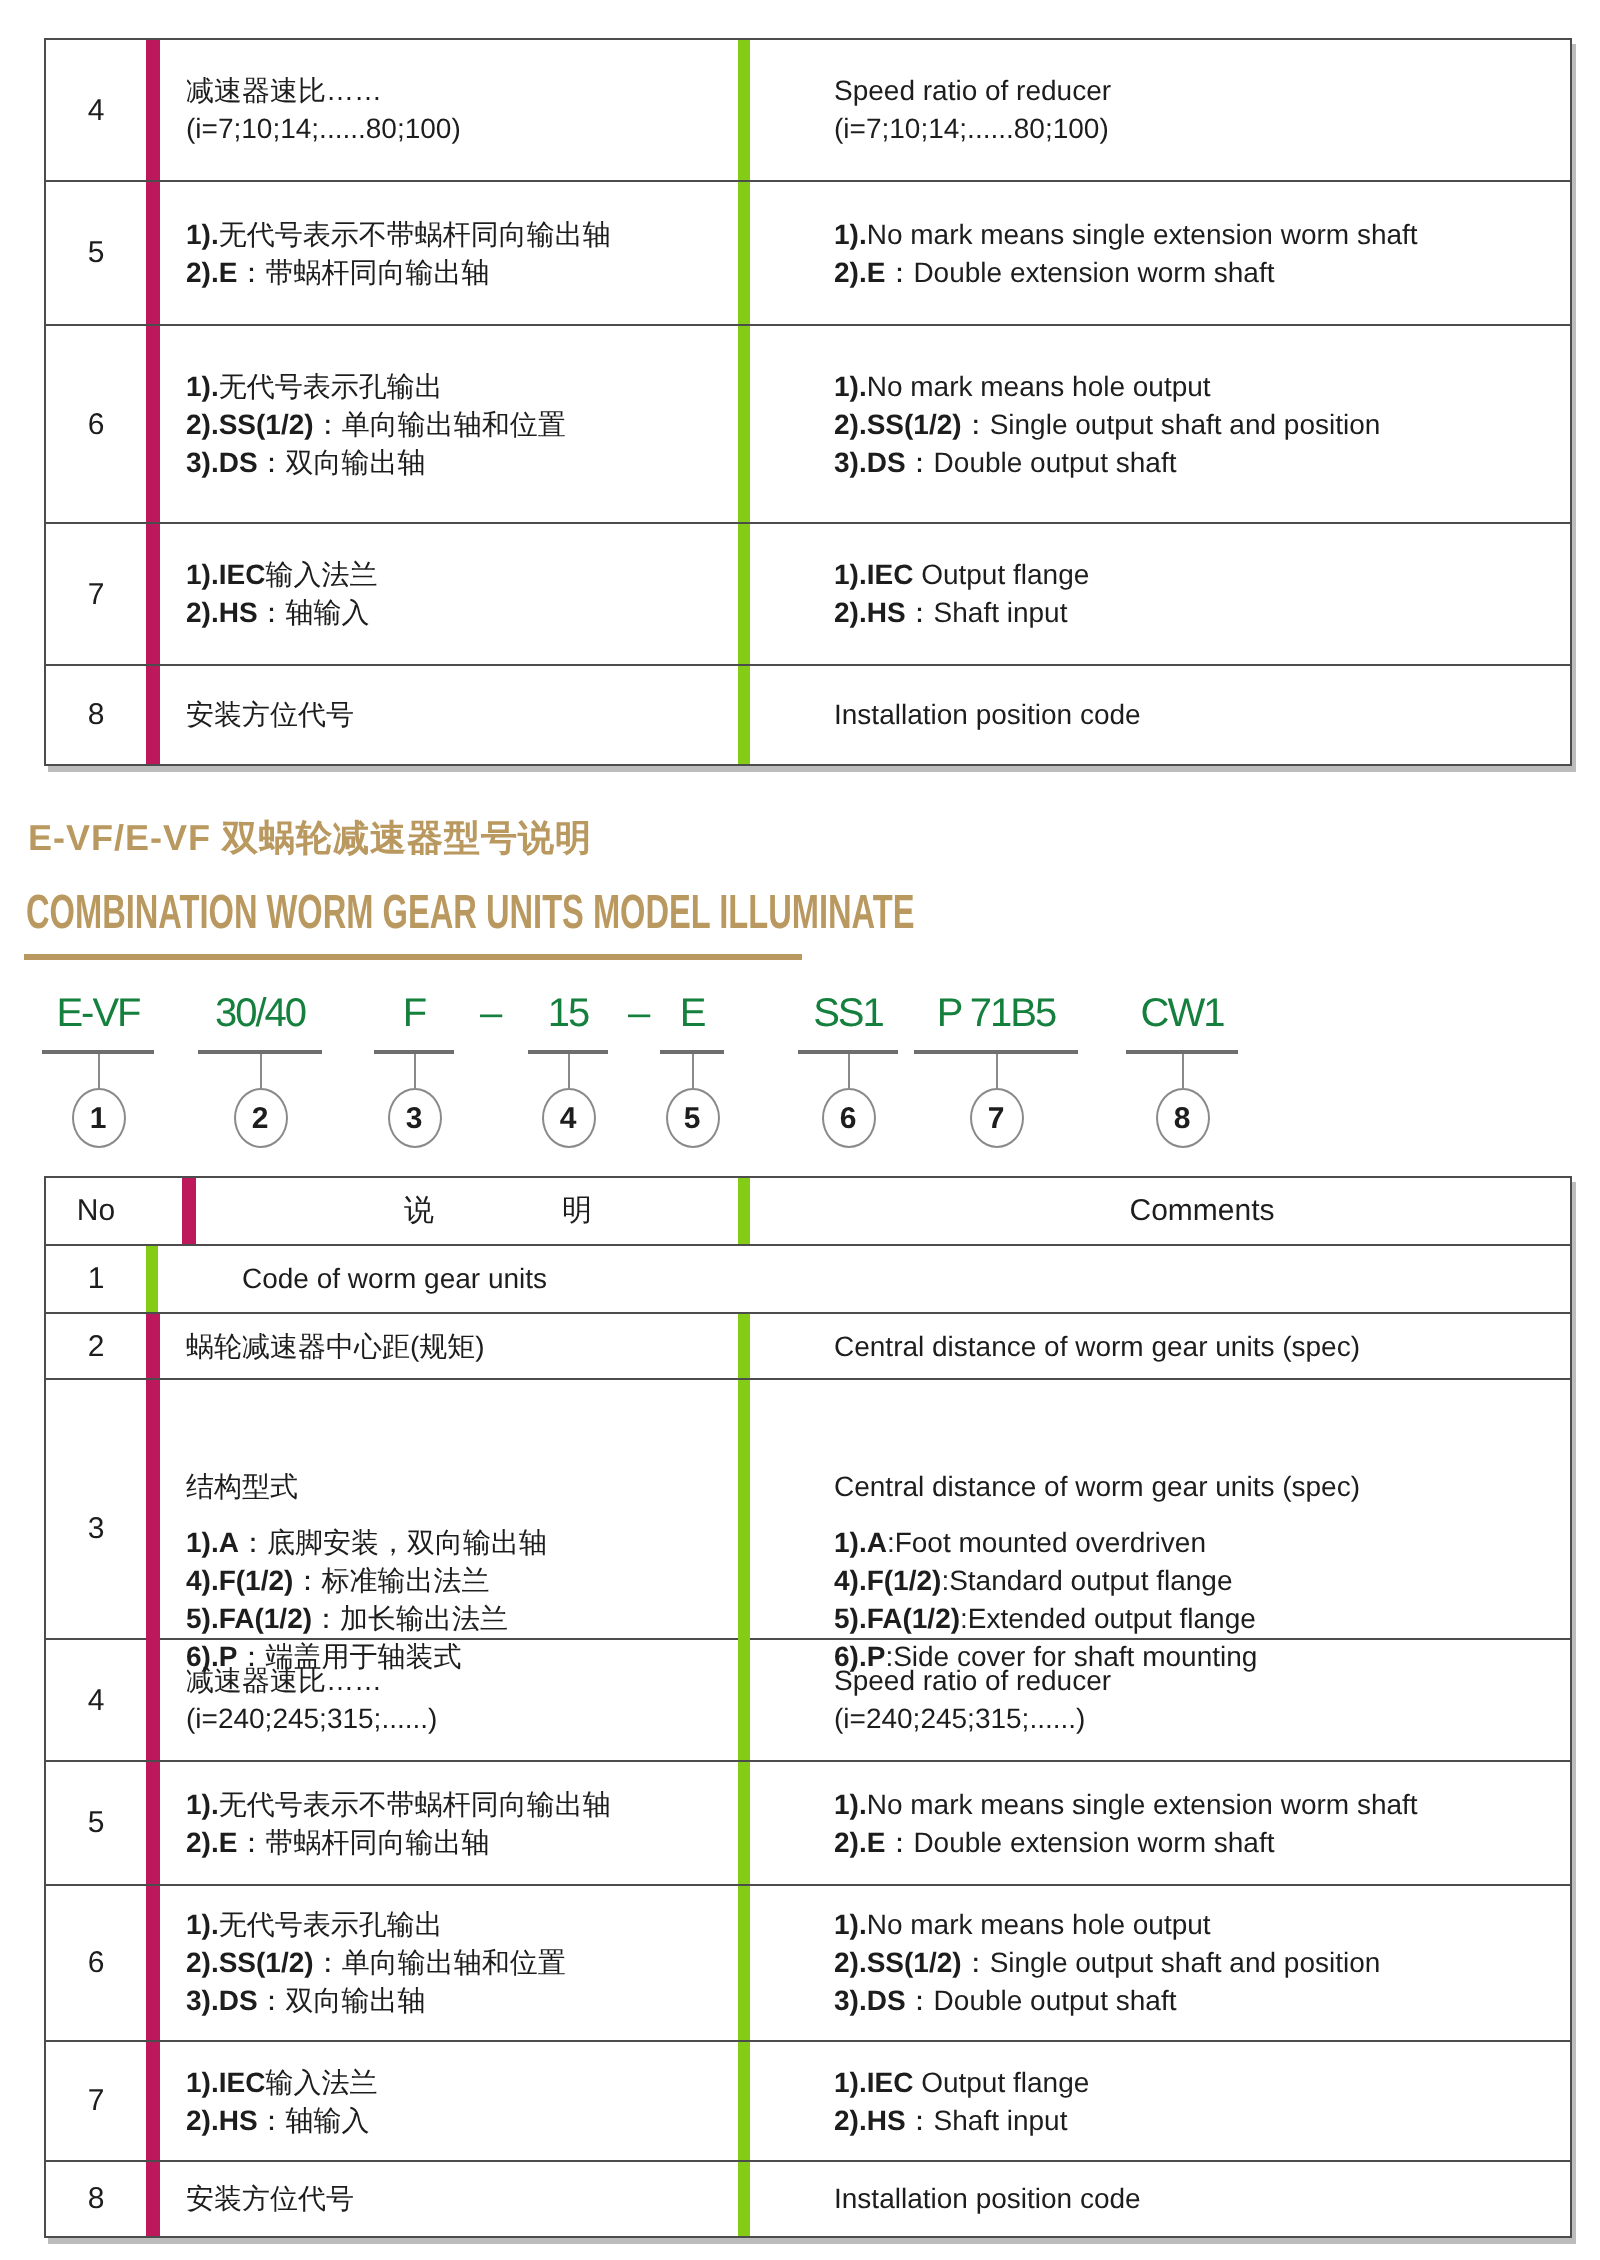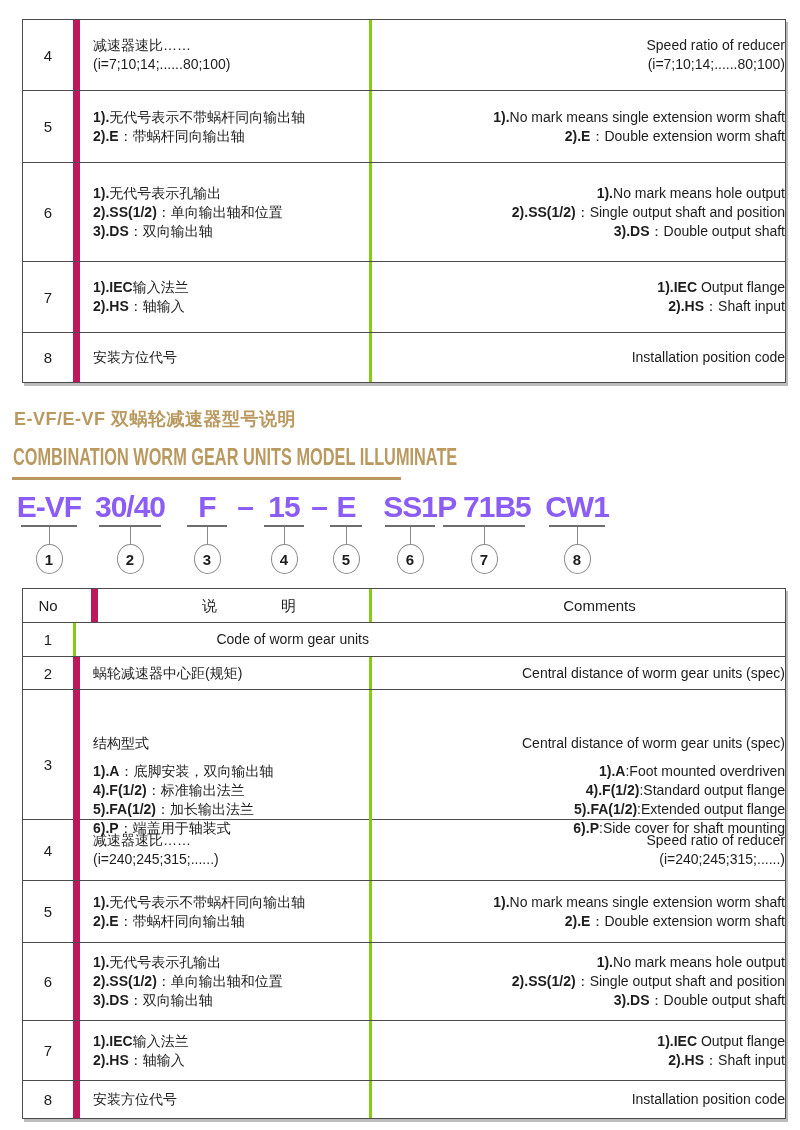--- a/index.html
+++ b/index.html
@@ -8,40 +8,40 @@
 
   
   .tbl{position:absolute;left:22px;width:762px;border:1px solid #4c4c4c;
        box-shadow:2px 3px 0 #bcbcbc;background:#fff;}
   .row{display:grid;grid-template-columns:50px 296px 1fr;}
   .row + .row{border-top:1px solid #4c4c4c;}
   .c{display:flex;flex-direction:column;justify-content:center;
      font-size:14px;line-height:19px;min-width:0;}
   .c.no{align-items:center;font-size:15px;}
   .c.cn{border-left:7px solid #be185d;padding-left:13px;}
-  .c.en{border-left:3px solid #84cc16;padding-left:42px;text-align:right;}
+  .c.en{border-left:6px solid #84cc16;padding-left:42px;}
   .ln{margin:0;white-space:nowrap;}
   .ln b{font-weight:700;}
   .gap-b{margin-bottom:9px;margin-top:44px;}
   .hdr-cn{flex-direction:row;justify-content:center;align-items:center;gap:64px;
           font-size:15px;transform:translateX(18px);}
   .hdr-en{align-items:center;font-size:15px;padding-left:0;}
 
   
   .h-cn{position:absolute;left:14px;top:407px;font-size:18px;font-weight:700;
         color:#b9995f;letter-spacing:0.5px;white-space:nowrap;}
   .h-en{position:absolute;left:13px;top:443px;font-size:24px;font-weight:700;
         color:#b9995f;white-space:nowrap;transform:scaleX(0.68);transform-origin:left center;}
   .h-rule{position:absolute;left:12px;top:477px;width:389px;height:3px;background:#b9995f;}
 
   
   .model{position:absolute;left:16px;top:491px;display:flex;align-items:flex-start;}
   .seg{display:flex;flex-direction:column;align-items:center;}
-  .seg-text{font-size:30px;font-weight:700;letter-spacing:-1px;line-height:32px;
-            white-space:nowrap;color:#8b5cf6;}
+  .seg-text{font-size:20px;font-weight:400;letter-spacing:-1px;line-height:32px;
+            white-space:nowrap;color:#15803d;}
   .rule{height:2px;background:#6e6e6e;margin-top:2px;}
   .stem{width:1px;height:17px;background:#8a8a8a;}
   .circle{width:27px;height:30px;border:1.5px solid #8a8a8a;border-radius:50%;
           display:flex;align-items:center;justify-content:center;
           font-size:15px;font-weight:700;box-sizing:border-box;background:#fff;}
 </style>
 </head>
 <body>
 
 <div class="tbl" style="top:19px">
@@ -146,21 +146,21 @@
   </div>
   <div class="seg" style="width:18px;margin-left:5px">
     <div class="seg-text">–</div>
   </div>
   <div class="seg" style="width:34px;margin-left:1px">
     <div class="seg-text">E</div>
     <div class="rule" style="width:32px"></div>
     <div class="stem"></div>
     <div class="circle">5</div>
   </div>
-  <div class="seg" style="width:56px;margin-left:19px">
+  <div class="seg" style="width:56px;margin-left:33px">
     <div class="seg-text">SS1</div>
     <div class="rule" style="width:50px"></div>
     <div class="stem"></div>
     <div class="circle">6</div>
   </div>
   <div class="seg" style="width:92px;">
     <div class="seg-text">P 71B5</div>
     <div class="rule" style="width:82px"></div>
     <div class="stem"></div>
     <div class="circle">7</div>

